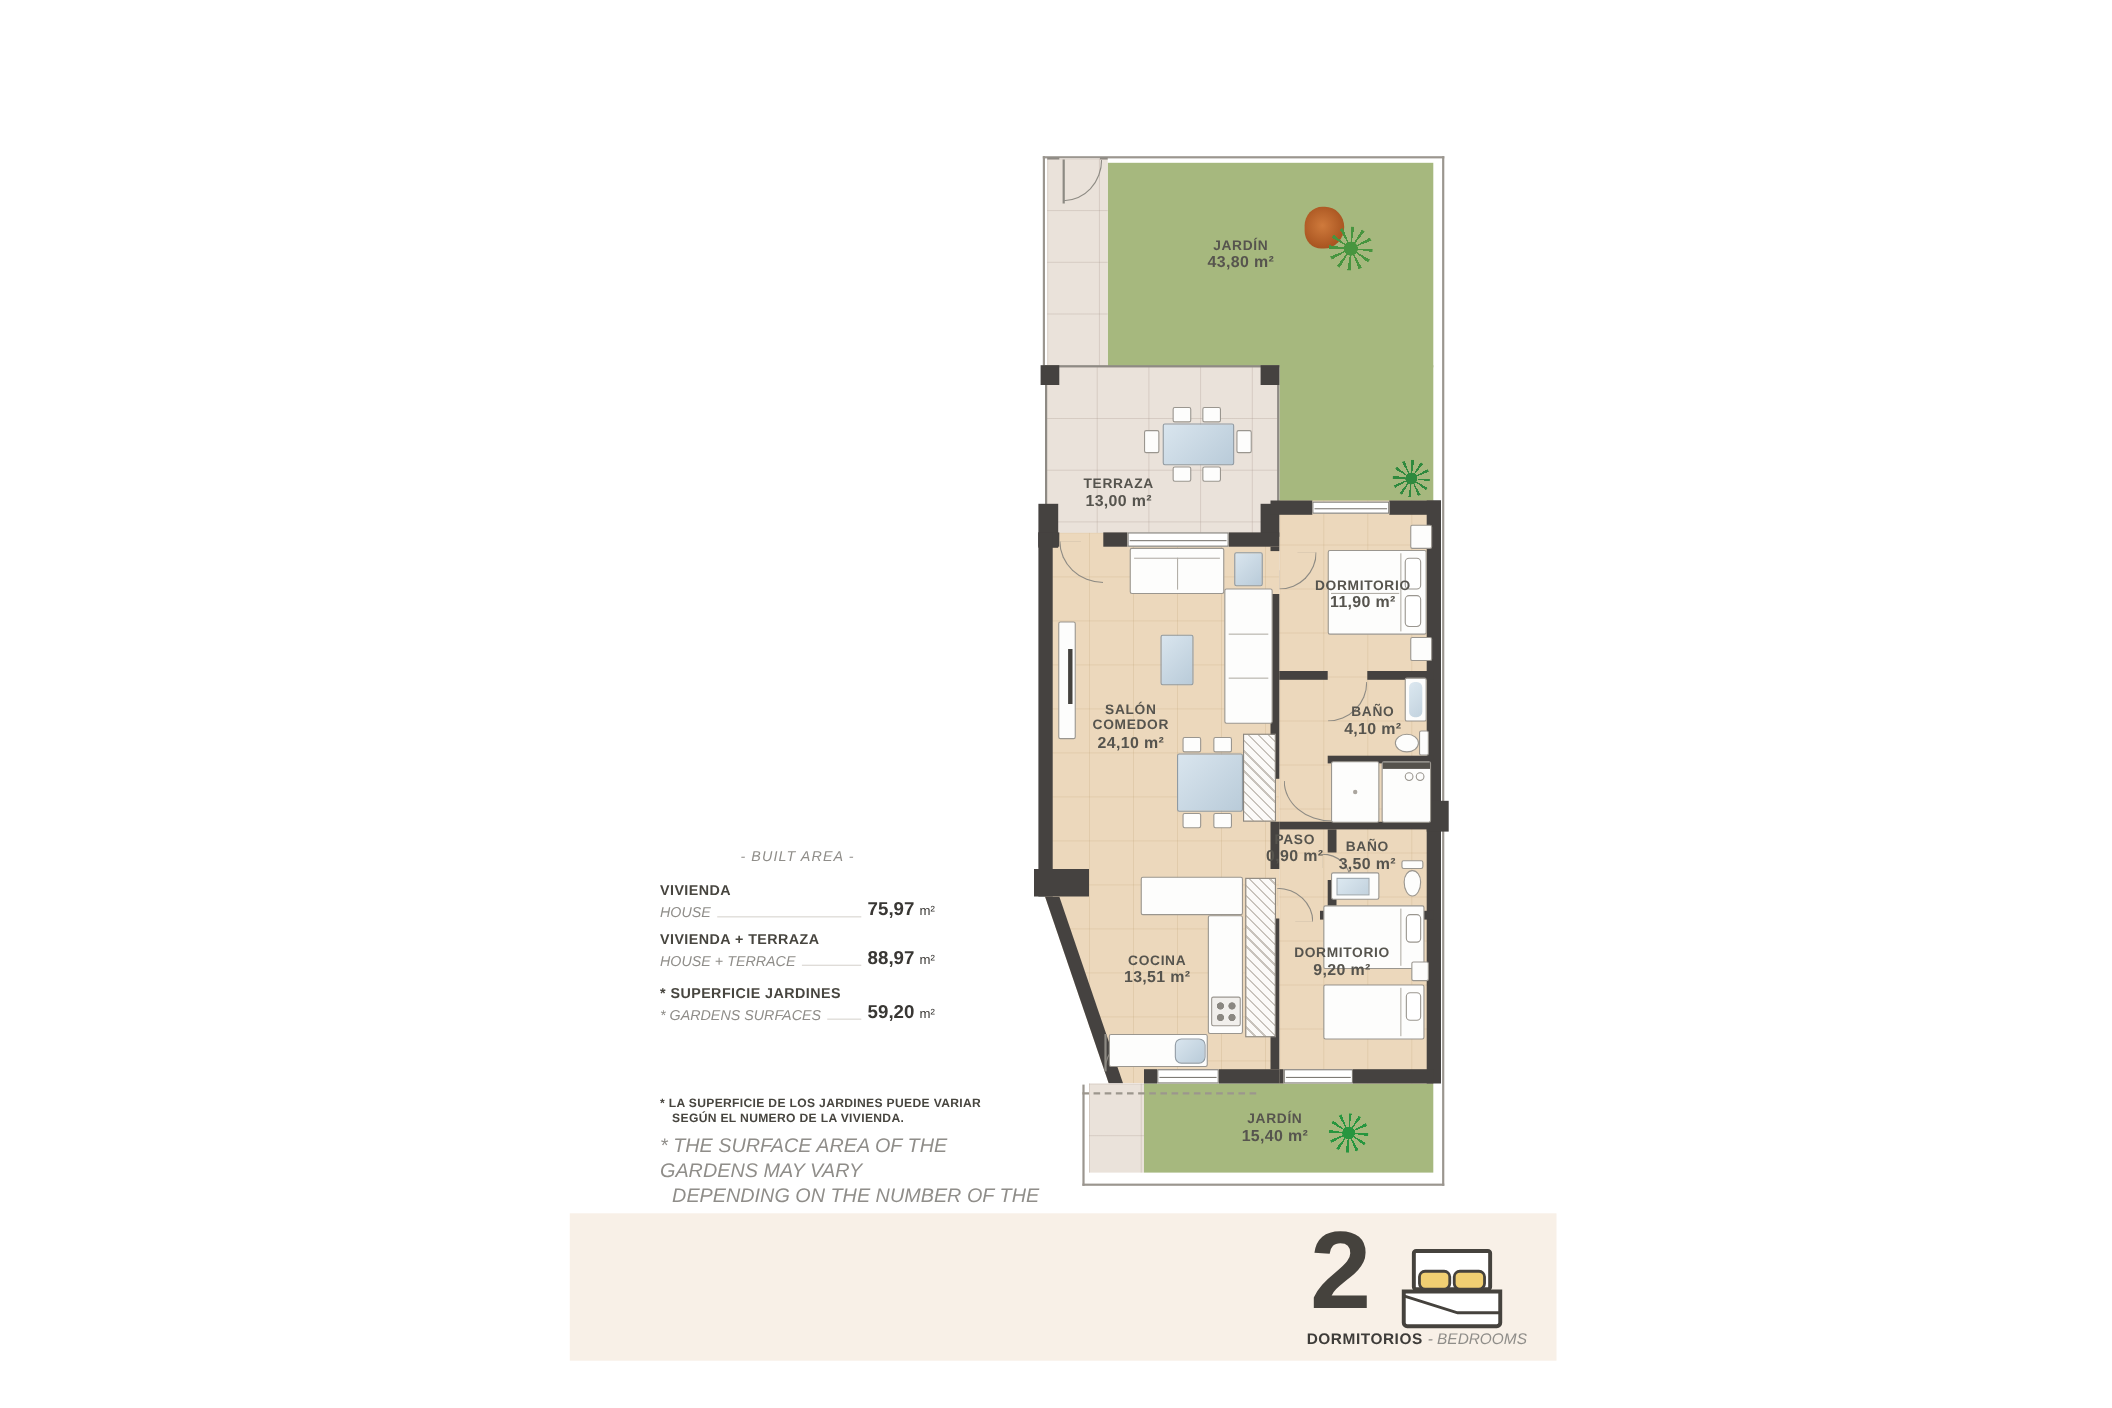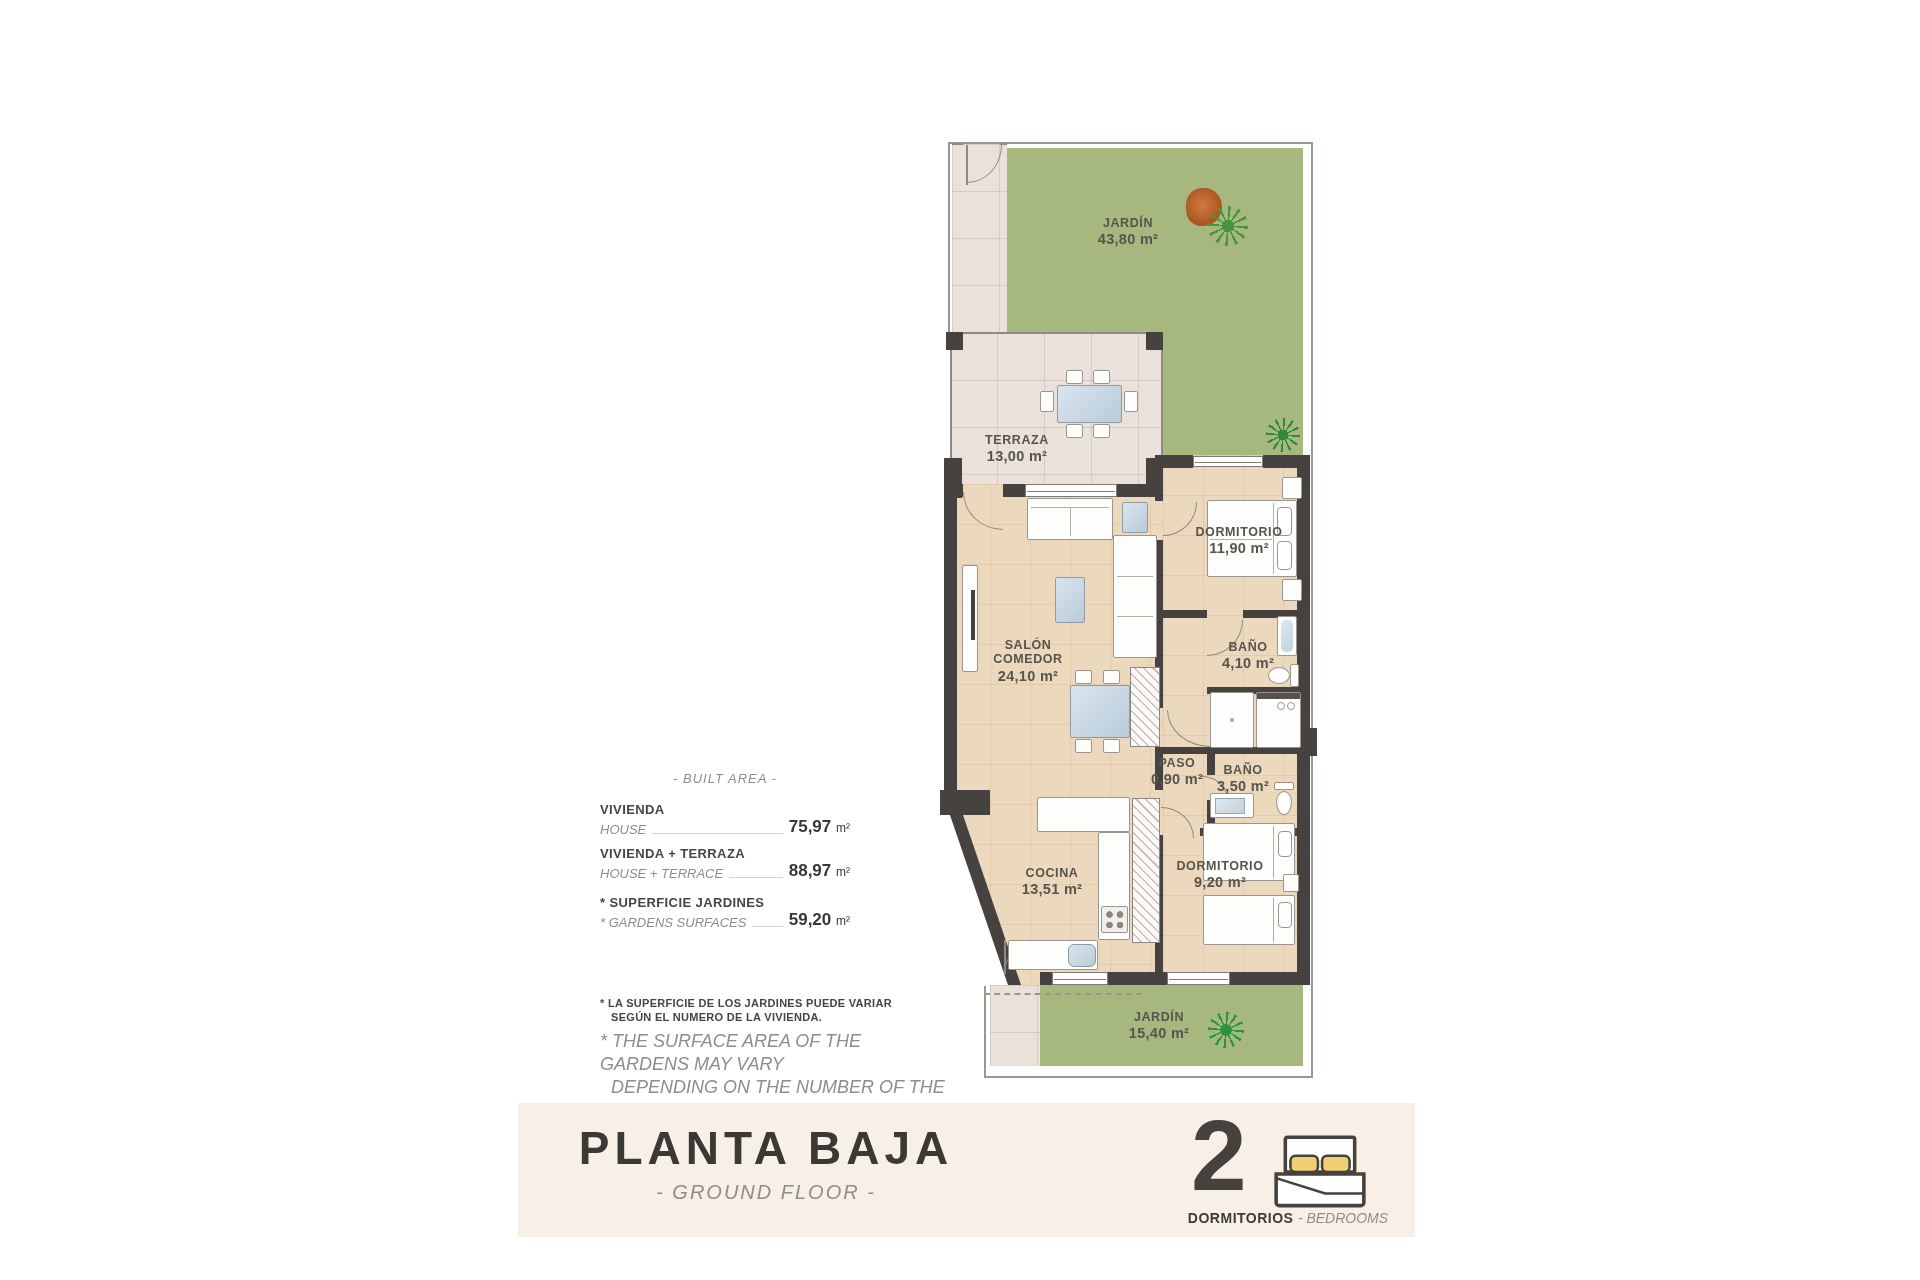--- a/index.html
+++ b/index.html
@@ -310,24 +310,20 @@
       <span>* LA SUPERFICIE DE LOS JARDINES PUEDE VARIAR</span><br>
       <span class="cont">SEGÚN EL NUMERO DE LA VIVIENDA.</span>
     </div>
     <div class="note-en">
       <span>* THE SURFACE AREA OF THE GARDENS MAY VARY</span><br>
       <span class="cont">DEPENDING ON THE NUMBER OF THE HOME.</span>
     </div>
   </div>
 
   <div class="footer-band" style="left:518px;top:1103px;width:897px;height:134px;">
-    <div class="ft-center">
-      <div class="ft-title">PLANTA BAJA</div>
-      <div class="ft-sub">- GROUND FLOOR -</div>
-    </div>
     <div class="badge">
       <div class="badge-num">2</div>
       <svg class="bed-icon" width="102" height="76" viewBox="0 0 100 74">
         <rect x="16" y="2" width="68" height="34" rx="2" fill="#fff" stroke="#45423d" stroke-width="3.5"></rect>
         <rect x="21" y="20" width="27" height="16" rx="5" fill="var(--c-pillow,#f0cf72)" stroke="#45423d" stroke-width="2.5"></rect>
         <rect x="52" y="20" width="27" height="16" rx="5" fill="var(--c-pillow,#f0cf72)" stroke="#45423d" stroke-width="2.5"></rect>
         <path d="M7 38 H93 V66 a3 3 0 0 1 -3 3 H10 a3 3 0 0 1 -3 -3 Z" fill="#fff" stroke="#45423d" stroke-width="3.5"></path>
         <path d="M7 42 L55 57 H93" fill="none" stroke="#45423d" stroke-width="2.5"></path>
       </svg>
       <div class="badge-label">

